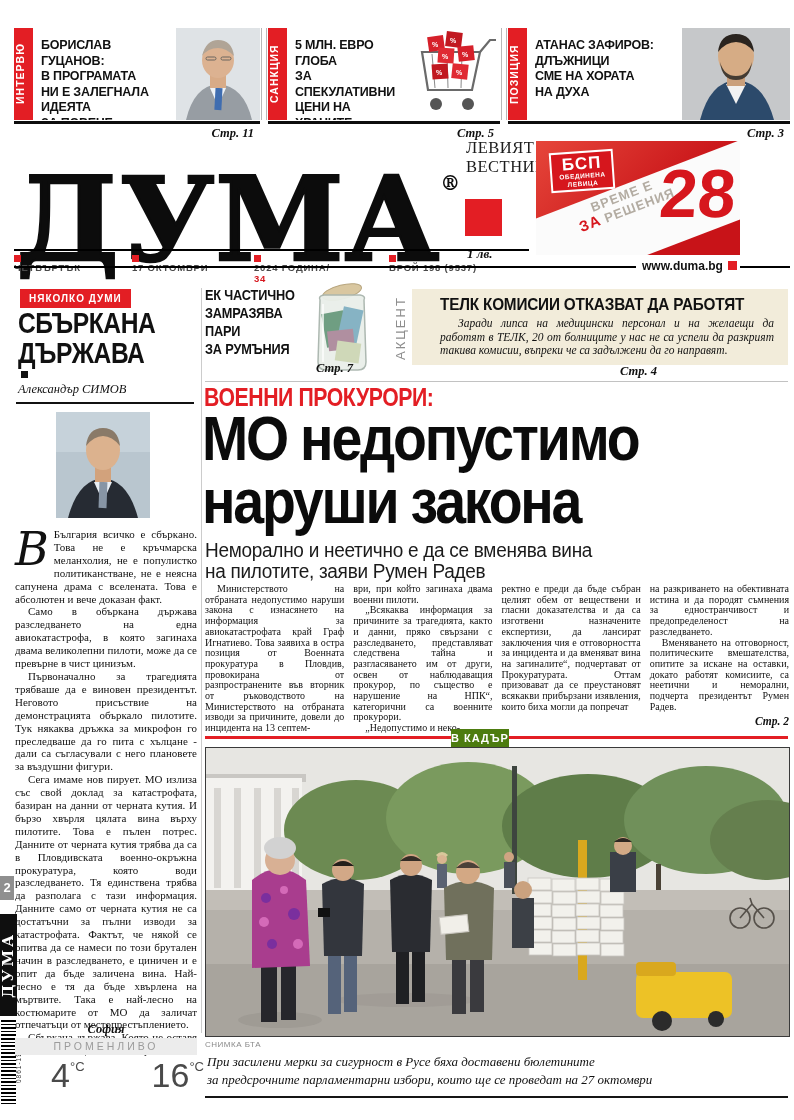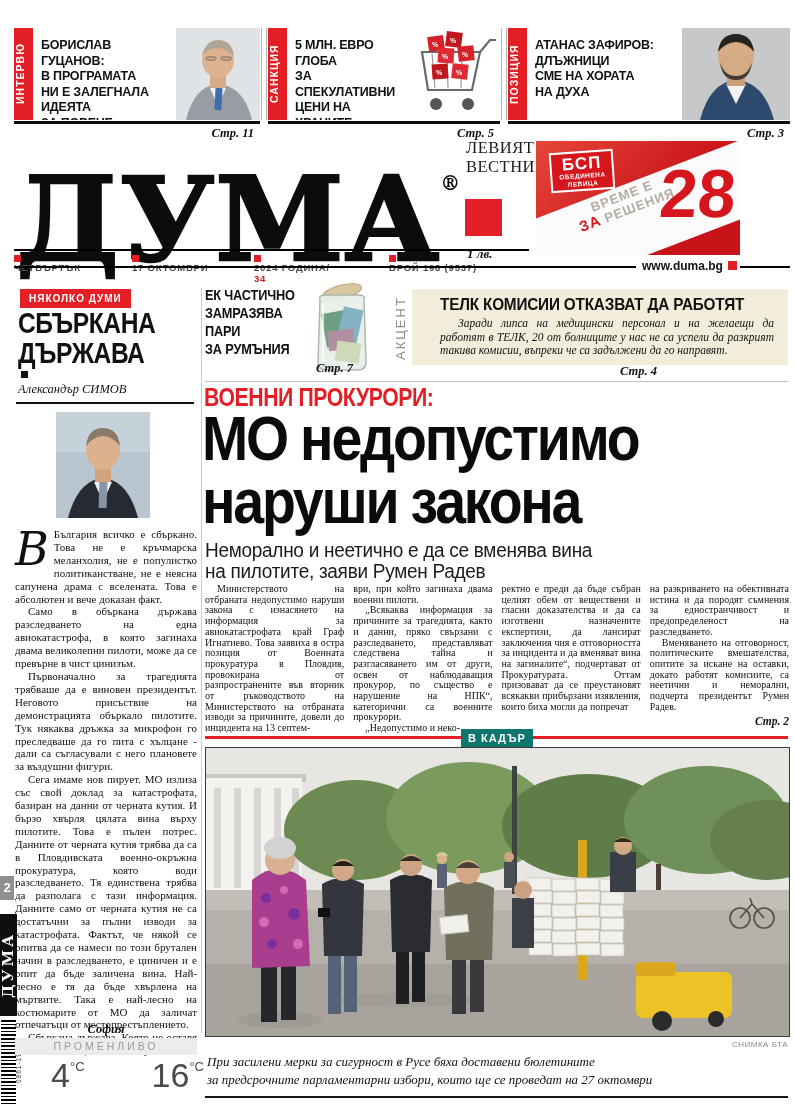--- a/index.html
+++ b/index.html
@@ -96,24 +96,24 @@
   .kicker{left:204px;top:385px;font:bold 25px/25px "Liberation Sans",sans-serif;color:#e31e24;letter-spacing:-.5px;}
   .headline{left:202px;top:407px;font:bold 63px/63px "Liberation Sans",sans-serif;letter-spacing:-2.5px;color:#0b0b0b;}
   .subhead{left:205px;top:540px;font:20px/21px "Liberation Sans",sans-serif;color:#1b1b1b;letter-spacing:-.3px;}
   .cols{left:205px;top:584px;width:584px;height:150px;display:flex;gap:9px;}
   .col{flex:1;font:10px/10.7px "Liberation Serif",serif;text-align:justify;}
   .col p{margin:0;text-indent:12px;}
   .col p.cont{text-indent:0;}
   .lead-page{text-align:right;font:bold italic 11.5px "Liberation Serif",serif;margin-top:3px;}
   
   .red-rule{left:205px;top:736px;width:583px;height:3px;background:#e31e24;}
-  .frame-label{left:461px;top:729px;background:#0f766e;color:#fff;padding:3px 7px;
+  .frame-label{left:451px;top:729px;background:#4d7c0f;color:#fff;padding:3px 0;
       font:bold 11px "Liberation Sans",sans-serif;letter-spacing:1px;}
   .photo{left:205px;top:747px;width:583px;height:288px;border:1px solid #3a3a3a;}
-  .credit{left:205px;top:1040px;width:583px;text-align:right;font:8px "Liberation Sans",sans-serif;
+  .credit{left:205px;top:1040px;width:583px;text-align:left;font:8px "Liberation Sans",sans-serif;
       color:#8a8a8a;letter-spacing:.5px;}
   .caption{left:207px;top:1053px;font:italic 13px/17.5px "Liberation Serif",serif;}
   .cap-rule{left:205px;top:1096px;width:583px;height:2px;background:#151515;}
 </style>
 </head>
 <body>
 
 <div class="page">
 
   <div class="abs spine-page">2</div>

